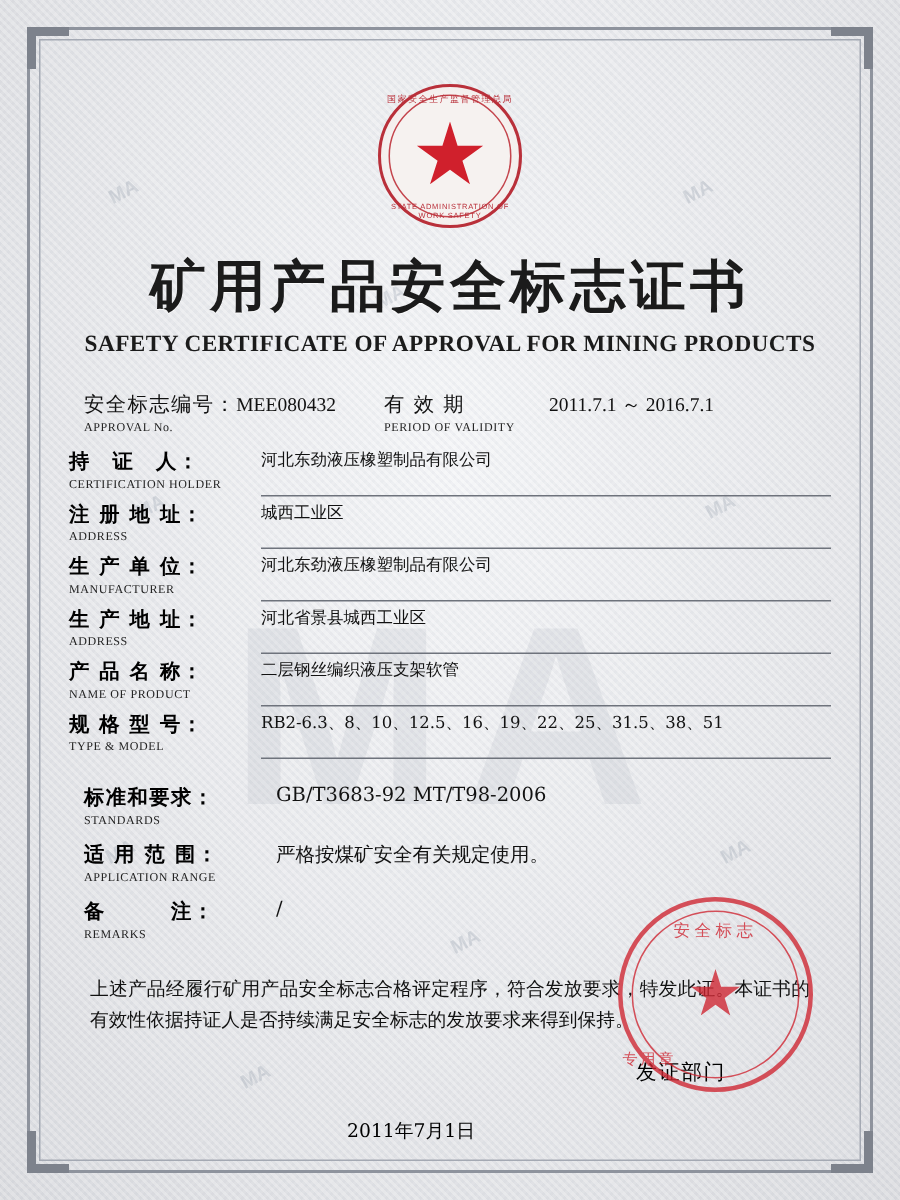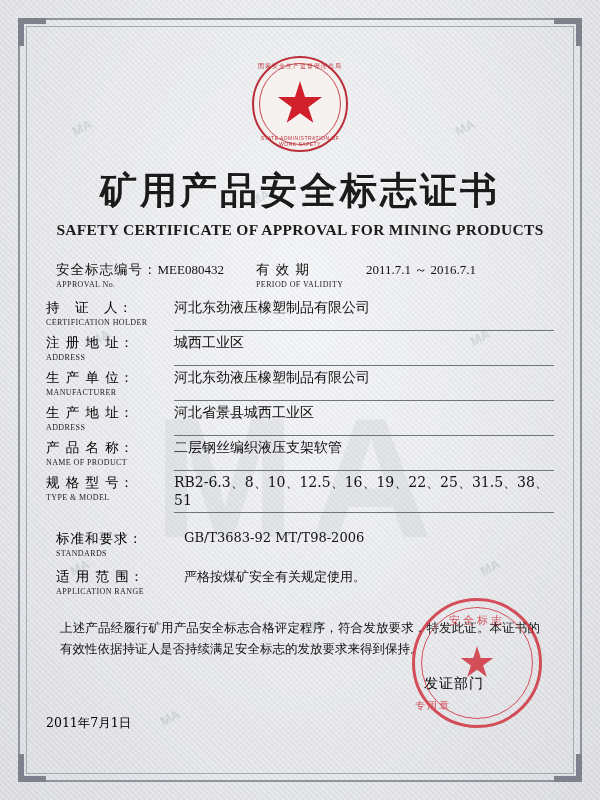--- a/index.html
+++ b/index.html
@@ -96,42 +96,42 @@
   .lbl-en{font-family:"Liberation Serif",serif;font-size:8px;letter-spacing:.4px;color:#222;display:block;margin-top:1px;}
   .meta-left{width:200px;}
   .meta-val{font-family:"Liberation Serif",serif;font-size:13px;}
   .meta-mid{width:110px;}
   .meta-right{flex:1;}
 
   table.fields{width:100%;border-collapse:collapse;margin-top:6px;}
   table.fields td{vertical-align:top;padding:3.5px 0;}
   td.k{width:128px;padding-left:10px;}
   td.v{
-    font-family:"DejaVu Serif",serif;font-size:14px;color:#111;
+    font-family:"DejaVu Serif",serif;font-size:11px;color:#111;
     border-bottom:1px solid #6e737c;padding-left:8px;padding-bottom:2px;
   }
-  .k .lbl-cn{display:block;}
+  .k .lbl-cn{display:block;font-weight:bold;}
 
   .sec2{margin-top:12px;}
   table.fields2{width:100%;border-collapse:collapse;}
   table.fields2 td{vertical-align:top;padding:5px 0;}
   table.fields2 td.k{width:128px;padding-left:10px;}
   table.fields2 td.v{font-family:"DejaVu Serif",serif;font-size:13px;border-bottom:none;}
 
   .note{
     margin-top:16px;padding:0 14px;
     font-family:"DejaVu Serif",serif;font-size:12.5px;line-height:1.7;color:#111;text-align:justify;
   }
   .issue{
     margin-top:16px;text-align:right;padding-right:70px;
   }
   .issue .cn{font-family:"DejaVu Serif",serif;font-size:14px;letter-spacing:1px;}
   .issue .en{font-family:"Liberation Serif",serif;font-size:8px;letter-spacing:.5px;}
   .date{
-    margin-top:22px;text-align:left;padding-right:52px;
+    margin-top:22px;text-align:center;padding-right:52px;
     font-family:"DejaVu Serif",serif;font-size:12.5px;
   }
 
   
   .seal{
     position:absolute;right:58px;bottom:72px;width:124px;height:124px;
     border-radius:50%;border:3px solid #cf2430;
     opacity:.78;pointer-events:none;
   }
   .seal .inner{position:absolute;inset:6px;border-radius:50%;border:1px solid #cf2430;}
@@ -259,20 +259,27 @@
           </td>
           <td class="v">GB/T3683-92 MT/T98-2006</td>
         </tr>
         <tr>
           <td class="k">
             <span class="lbl-cn">适 用 范 围：</span>
             <span class="lbl-en">APPLICATION RANGE</span>
           </td>
           <td class="v">严格按煤矿安全有关规定使用。</td>
         </tr>
+        <tr>
+          <td class="k">
+            <span class="lbl-cn">备　　　注：</span>
+            <span class="lbl-en">REMARKS</span>
+          </td>
+          <td class="v">/</td>
+        </tr>
       </tbody>
         </table>
     </div>
 
     <div class="note">上述产品经履行矿用产品安全标志合格评定程序，符合发放要求，特发此证。本证书的有效性依据持证人是否持续满足安全标志的发放要求来得到保持。</div>
 
     <div class="issue">
       <div class="cn">发证部门</div>
     </div>
 

